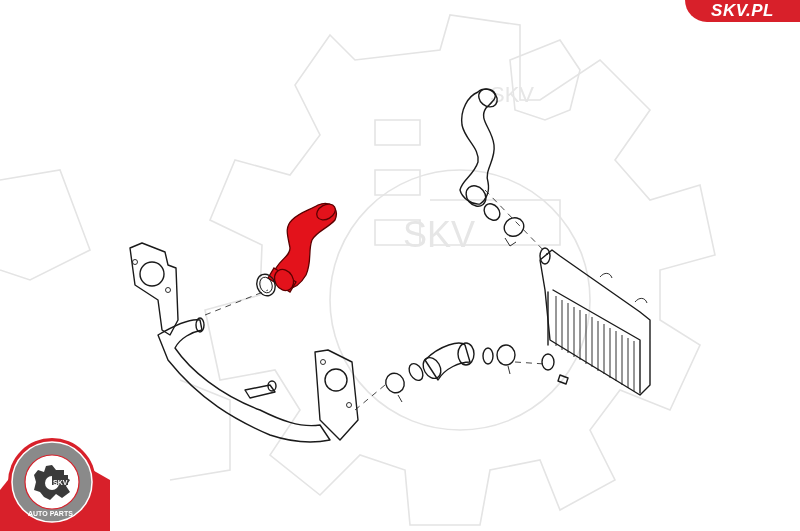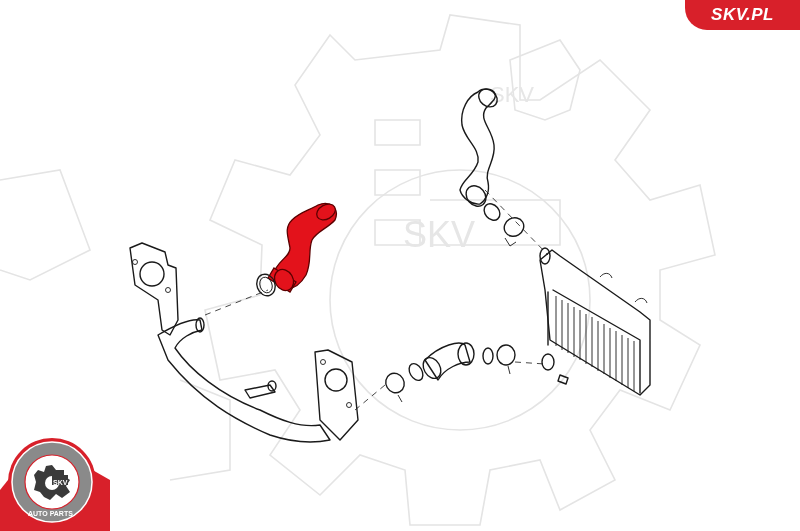--- a/index.html
+++ b/index.html
@@ -1,20 +1,20 @@
 <!DOCTYPE html>
 <html><head>
 <meta charset="utf-8">
 <style>
   html, body { margin: 0; padding: 0; background: #ffffff; }
   body { width: 800px; height: 531px; position: relative; overflow: hidden;
          font-family: "Liberation Sans", sans-serif; }
   .canvas { position: absolute; left: 0; top: 0; width: 800px; height: 531px; }
   svg { position: absolute; left: 0; top: 0; }
-  .brand-tab { position: absolute; right: 0; top: 0; width: 115px; height: 30px;
+  .brand-tab { position: absolute; right: 0; top: 0; width: 115px; height: 22px;
                background: #d8202a; border-bottom-left-radius: 22px;
                display: flex; align-items: center; justify-content: center; }
   .brand-tab span { color: #ffffff; font-weight: bold; font-style: italic;
                     font-size: 17px; letter-spacing: 0.5px;
                     font-family: "Liberation Sans", sans-serif; }
   .ln { fill: none; stroke: #1a1a1a; stroke-width: 1.4; stroke-linejoin: round; stroke-linecap: round; }
   .ln-thin { fill: none; stroke: #1a1a1a; stroke-width: 0.9; }
   .dash { fill: none; stroke: #333; stroke-width: 0.9; stroke-dasharray: 6 5; }
   .wm { fill: none; stroke: #e4e4e4; stroke-width: 1.6; }
   .wm-text { fill: #e6e6e6; font-family: "Liberation Sans", sans-serif; font-size: 36px; }

